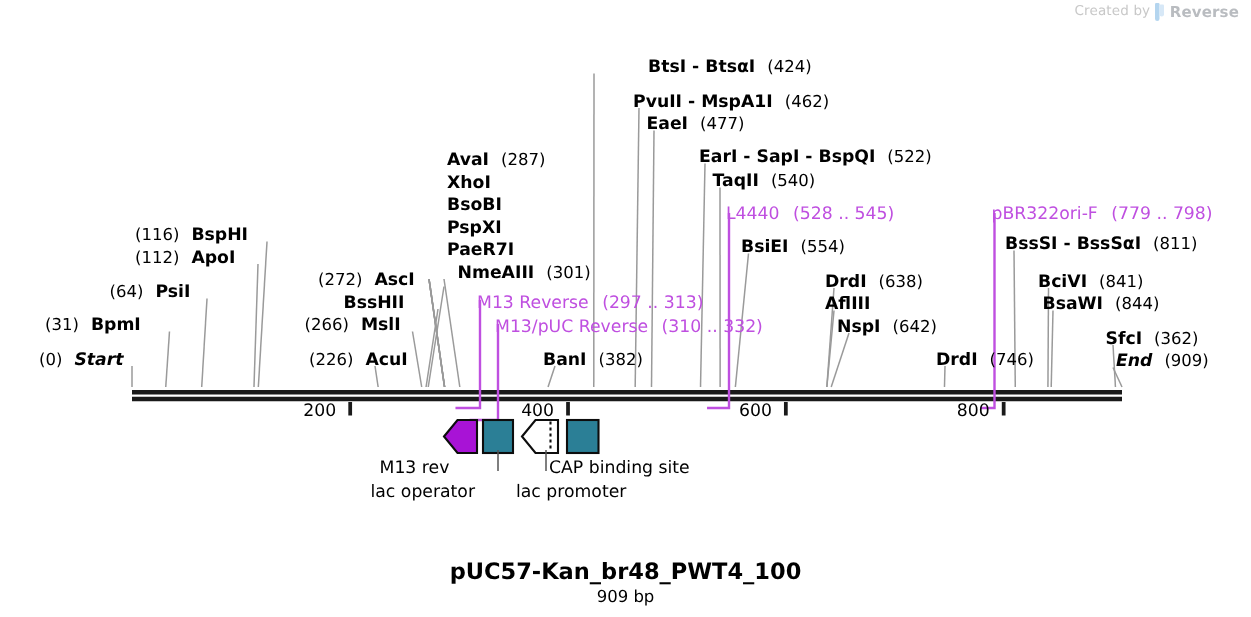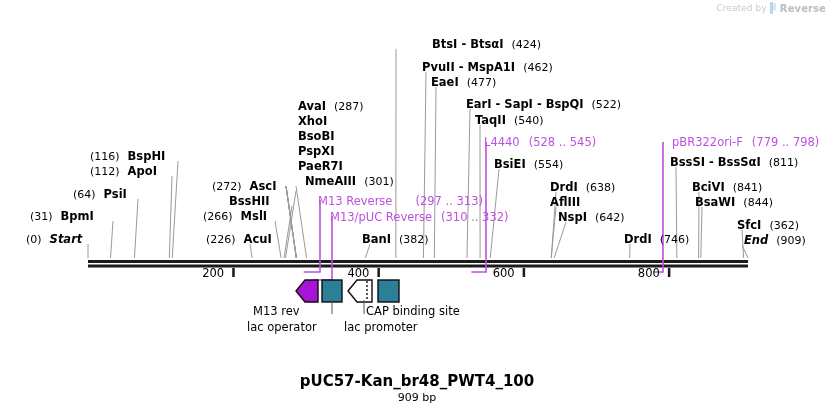--- a/index.html
+++ b/index.html
@@ -195,24 +195,24 @@
       <div class="lbl" style="left: 494px; top: 155px;"><span class="enz">BsiEI</span><span class="pos" style="margin-left: 8px; margin-right: 0px;">(554)</span></div>
       <div class="lbl" style="left: 550px; top: 178px;"><span class="enz">DrdI</span><span class="pos" style="margin-left: 8px; margin-right: 0px;">(638)</span></div>
       <div class="lbl" style="left: 550px; top: 193px;"><span class="enz">AflIII</span><span class="pos" style="margin-left: 8px; margin-right: 0px;"></span></div>
       <div class="lbl" style="left: 558px; top: 208px;"><span class="enz">NspI</span><span class="pos" style="margin-left: 8px; margin-right: 0px;">(642)</span></div>
       <div class="lbl" style="left: 624px; top: 230px;"><span class="enz">DrdI</span><span class="pos" style="margin-left: 8px; margin-right: 0px;">(746)</span></div>
       <div class="lbl" style="left: 670px; top: 153px;"><span class="enz">BssSI - BssSαI</span><span class="pos" style="margin-left: 8px; margin-right: 0px;">(811)</span></div>
       <div class="lbl" style="left: 692px; top: 178px;"><span class="enz">BciVI</span><span class="pos" style="margin-left: 8px; margin-right: 0px;">(841)</span></div>
       <div class="lbl" style="left: 695px; top: 193px;"><span class="enz">BsaWI</span><span class="pos" style="margin-left: 8px; margin-right: 0px;">(844)</span></div>
       <div class="lbl" style="left: 737px; top: 216px;"><span class="enz">SfcI</span><span class="pos" style="margin-left: 8px; margin-right: 0px;">(362)</span></div>
       <div class="lbl" style="left: 744px; top: 231px;"><span class="enz ital">End</span><span class="pos" style="margin-left: 8px; margin-right: 0px;">(909)</span></div>
-      <div class="lbl" style="left: 318px; top: 192px;"><span class="prim">M13 Reverse</span><span class="prim" style="margin-left: 23px;">(297 .. 313)</span></div>
+      <div class="lbl" style="left: 318px; top: 192px;"><span class="prim">M13 Reverse</span><span class="prim" style="margin-left: 9px;">(297 .. 313)</span></div>
       <div class="lbl" style="left: 330px; top: 208px;"><span class="prim">M13/pUC Reverse</span><span class="prim" style="margin-left: 9px;">(310 .. 332)</span></div>
       <div class="lbl" style="left: 484px; top: 133px;"><span class="prim">L4440</span><span class="prim" style="margin-left: 9px;">(528 .. 545)</span></div>
-      <div class="lbl" style="left: 661px; top: 133px; margin-left: 11px;"><span class="prim">pBR322ori-F</span><span class="prim" style="margin-left: 9px;">(779 .. 798)</span></div>
+      <div class="lbl" style="left: 661px; top: 133px;"><span class="prim">pBR322ori-F</span><span class="prim" style="margin-left: 9px;">(779 .. 798)</span></div>
       <div class="lbl featlbl" style="left: 253px; top: 306px;">M13 rev</div>
       <div class="lbl featlbl" style="left: 247px; top: 322px;">lac operator</div>
       <div class="lbl featlbl" style="left: 344px; top: 322px;">lac promoter</div>
       <div class="lbl featlbl" style="left: 366px; top: 306px;">CAP binding site</div>
     </div>
 
   <div class="title" style="top:372px;">pUC57-Kan_br48_PWT4_100</div>
   <div class="subtitle" style="top:391px;">909 bp</div>
 
 </div>

